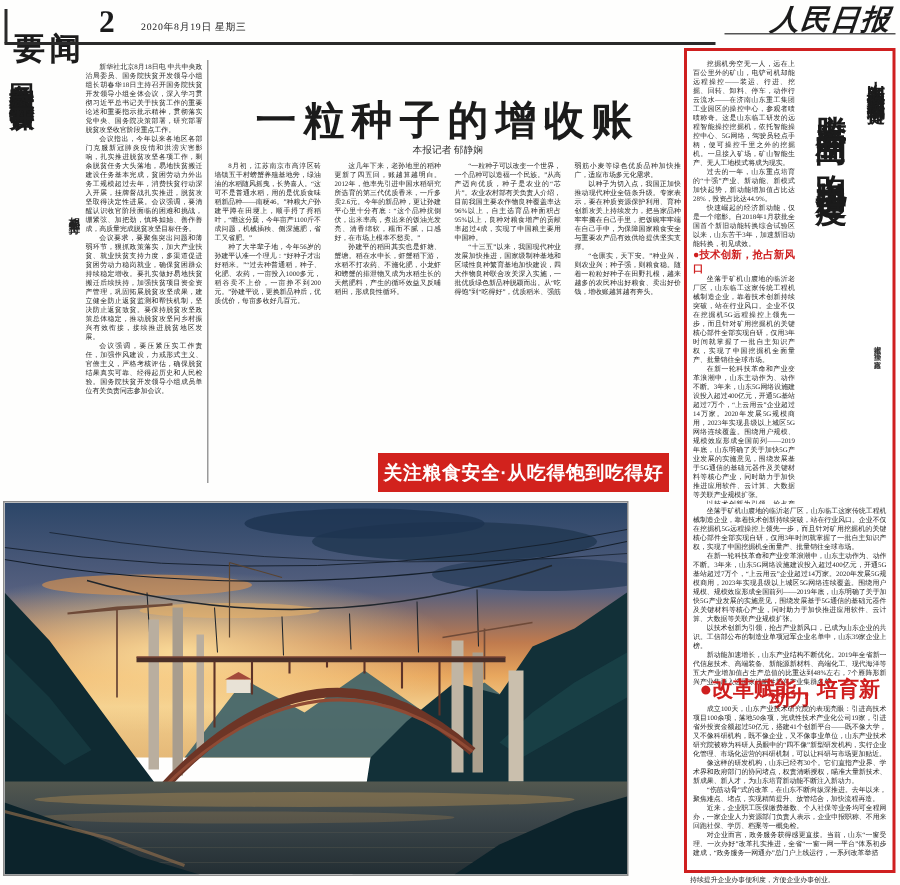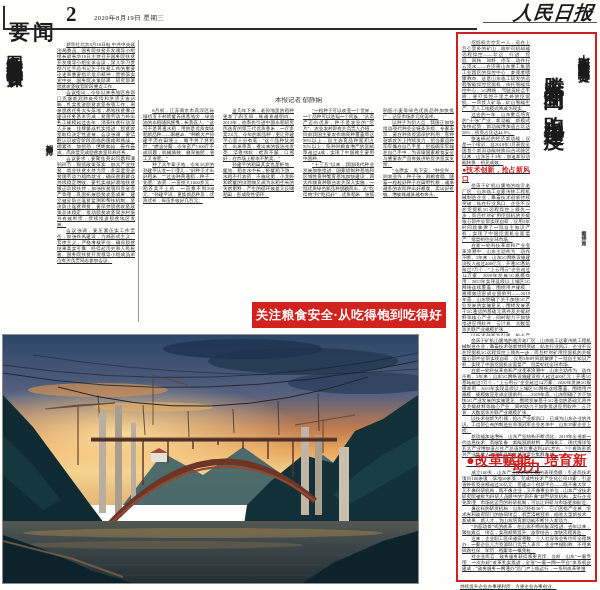--- a/index.html
+++ b/index.html
@@ -19,21 +19,21 @@
              font-style:italic; transform:skewX(-6deg); letter-spacing:1px; }
   .mh-logo-rule { position:absolute; left:483px; top:22px; width:114px; height:1px; background:#555; }
 
   
   .vert { writing-mode:vertical-rl; text-orientation:upright; }
   .la { position:absolute; left:3px; top:40px; width:132px; height:282px; }
   .la-headline { position:absolute; left:2px; top:2px; height:278px; font-size:16.5px;
                  font-weight:bold; letter-spacing:1px; line-height:1.1; }
   .la-byline { position:absolute; left:41px; top:98px; height:70px; font-size:7.5px;
                font-weight:bold; color:#222; letter-spacing:1px; }
-  .tiny { font-size:4.6px; line-height:6px; text-align:justify; color:#262626;text-decoration:underline; }
+  .tiny { font-size:4.6px; line-height:6px; text-align:justify; color:#262626; }
   .tiny p { text-indent:2em; margin:0; }
   .la-body { position:absolute; left:54px; top:2px; width:78px; height:278px; overflow:hidden; }
   .col-rule { position:absolute; left:138px; top:40px; width:1px; height:282px; background:#9a9a9a; }
 
   
   .ca { position:absolute; left:143px; top:38px; width:311px; height:284px; }
   .ca-kicker { position:absolute; left:7px; top:9px; font-size:9.5px; color:#111; letter-spacing:.3px; }
   .ca-headline { position:absolute; left:0; top:24px; width:100%; text-align:center;
                  font-size:27px; font-weight:bold; letter-spacing:5px; }
   .ca-byline { position:absolute; left:0; top:58px; width:100%; text-align:center; font-size:6.5px; color:#333; }
@@ -87,20 +87,21 @@
     <div class="la-body tiny">
         <p>新华社北京8月18日电 中共中央政治局委员、国务院扶贫开发领导小组组长胡春华18日主持召开国务院扶贫开发领导小组全体会议，深入学习贯彻习近平总书记关于扶贫工作的重要论述和重要指示批示精神，贯彻落实党中央、国务院决策部署，研究部署脱贫攻坚收官阶段重点工作。</p>
         <p>会议指出，今年以来各地区各部门克服新冠肺炎疫情和洪涝灾害影响，扎实推进脱贫攻坚各项工作，剩余脱贫任务大头落地，易地扶贫搬迁建设任务基本完成，贫困劳动力外出务工规模超过去年，消费扶贫行动深入开展，挂牌督战扎实推进，脱贫攻坚取得决定性进展。会议强调，要清醒认识收官阶段面临的困难和挑战，绷紧弦、加把劲，慎终如始、善作善成，高质量完成脱贫攻坚目标任务。</p>
         <p>会议要求，要聚焦突出问题和薄弱环节，狠抓政策落实，加大产业扶贫、就业扶贫支持力度，多渠道促进贫困劳动力稳岗就业，确保贫困群众持续稳定增收。要扎实做好易地扶贫搬迁后续扶持，加强扶贫项目资金资产管理，巩固拓展脱贫攻坚成果，建立健全防止返贫监测和帮扶机制，坚决防止返贫致贫。要保持脱贫攻坚政策总体稳定，推动脱贫攻坚同乡村振兴有效衔接，接续推进脱贫地区发展。</p>
         <p>会议强调，要压紧压实工作责任，加强作风建设，力戒形式主义、官僚主义，严格考核评估，确保脱贫结果真实可靠、经得起历史和人民检验。国务院扶贫开发领导小组成员单位有关负责同志参加会议。</p>
       </div>
   </div>
   <div class="col-rule"></div>
 
   <div class="ca">
+    <div class="ca-headline">一粒种子的增收账</div>
     <div class="ca-byline">本报记者 郁静娴</div>
     <div class="ca-body tiny">
         <p>8月初，江苏南京市高淳区砖墙镇五干村螃蟹养殖基地旁，绿油油的水稻随风摇曳，长势喜人。“这可不是普通水稻，用的是优质食味稻新品种——南粳46。”种粮大户孙建平蹲在田埂上，顺手捋了捋稻叶，“瞧这分蘖，今年亩产1100斤不成问题，机械插秧、侧深施肥，省工又省肥。”</p>
         <p>种了大半辈子地，今年56岁的孙建平认准一个理儿：“好种子才出好稻米。”“过去种普通稻，种子、化肥、农药，一亩投入1000多元，稻谷卖不上价，一亩挣不到200元。”孙建平说，更换新品种后，优质优价，每亩多收好几百元。</p>
         <p>这几年下来，老孙地里的稻种更新了四五回，账越算越明白。2012年，他率先引进中国水稻研究所选育的第三代优质香米，一斤多卖2.6元。今年的新品种，更让孙建平心里十分有底：“这个品种抗倒伏，出米率高，煮出来的饭油光发亮、清香绵软，糯而不腻，口感好，在市场上根本不愁卖。”</p>
         <p>孙建平的稻田其实也是虾塘、蟹塘。稻在水中长，虾蟹稻下游，水稻不打农药、不施化肥，小龙虾和螃蟹的排泄物又成为水稻生长的天然肥料，产生的循环效益又反哺稻田，形成良性循环。</p>
         <p>“一粒种子可以改变一个世界，一个品种可以造福一个民族。”从高产迈向优质，种子是农业的“芯片”。农业农村部有关负责人介绍，目前我国主要农作物良种覆盖率达96%以上，自主选育品种面积占95%以上，良种对粮食增产的贡献率超过4成，实现了中国粮主要用中国种。</p>
         <p>“十三五”以来，我国现代种业发展加快推进，国家级制种基地和区域性良种繁育基地加快建设，四大作物良种联合攻关深入实施，一批优质绿色新品种脱颖而出。从“吃得饱”到“吃得好”，优质稻米、强筋弱筋小麦等绿色优质品种加快推广，适应市场多元化需求。</p>
         <p>以种子为切入点，我国正加快推动现代种业全链条升级。专家表示，要在种质资源保护利用、育种创新攻关上持续发力，把当家品种牢牢攥在自己手里，把饭碗牢牢端在自己手中，为保障国家粮食安全与重要农产品有效供给提供坚实支撑。</p>
         <p>“仓廪实，天下安。”种业兴，则农业兴；种子强，则粮食稳。随着一粒粒好种子在田野扎根，越来越多的农民种出好粮食、卖出好价钱，增收账越算越有奔头。</p>

